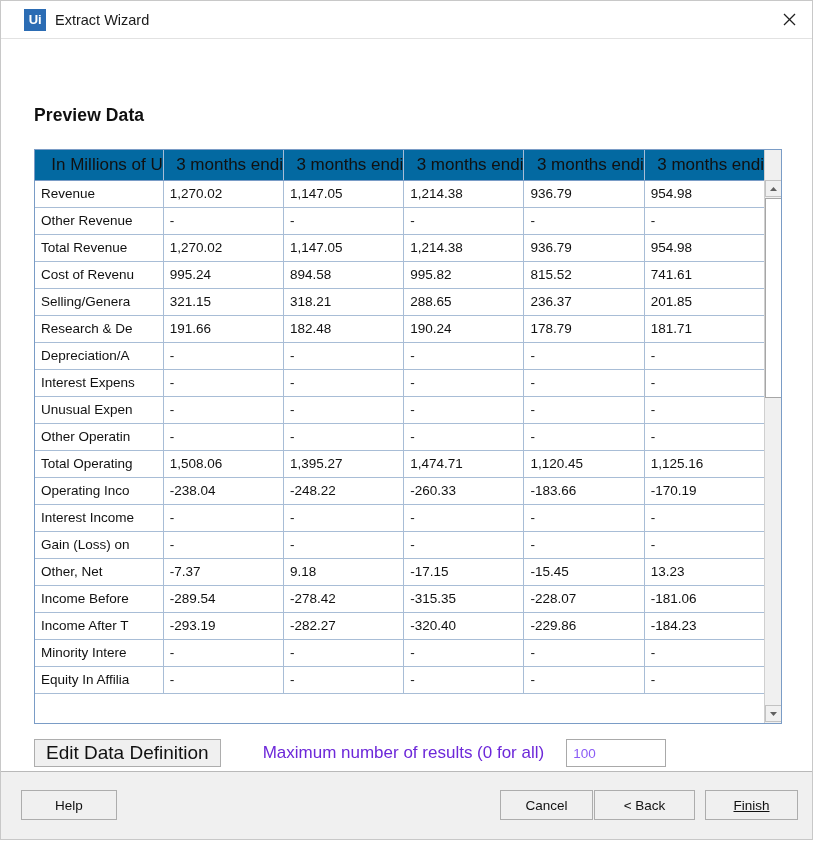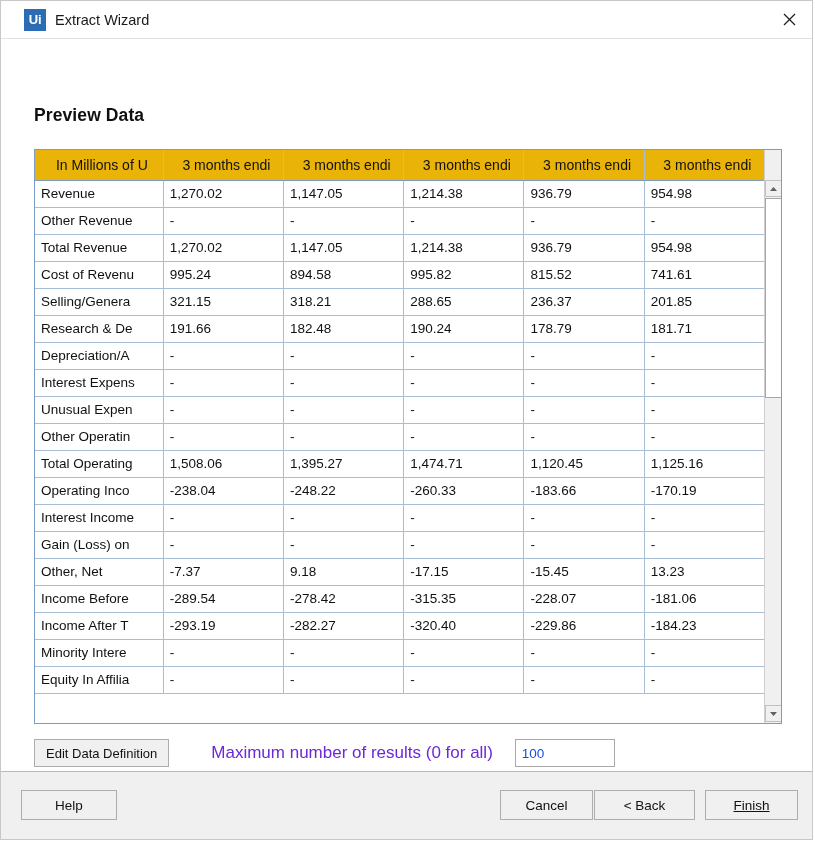--- a/index.html
+++ b/index.html
@@ -110,26 +110,26 @@
     border-collapse: collapse;
     table-layout: fixed;
     width: 730px;
     font-size: 13.5px;
   }
   table.grid col.c0 { width: 128px; }
   table.grid col.cx { width: 120px; }
 
   table.grid th {
     height: 30px;
-    background: #eab308;
+    background: #0369a1;
     border-right: 1px solid #a8bdd6;
     border-bottom: 1px solid #7a9cc6;
-    text-align: center;
+    text-align: right;
     font-weight: normal;
-    font-size: 14px;
+    font-size: 17px;
     padding: 0 0 0 6px;
     color: #111111;
     white-space: nowrap;
     overflow: hidden;
     box-sizing: border-box;
   }
   table.grid td {
     height: 27px;
     border-right: 1px solid #a8bdd6;
     border-bottom: 1px solid #a8bdd6;
@@ -184,41 +184,41 @@
     left: 33px;
     top: 700px;
     display: flex;
     align-items: center;
   }
   .btn-edit-def {
     height: 28px;
     padding: 0 11px;
     background: #f0f0f0;
     border: 1px solid #adadad;
-    font-size: 13px;
+    font-size: 19px;
     font-family: "Liberation Sans", sans-serif;
     color: #111111;
     cursor: pointer;
     box-sizing: border-box;
   }
   .max-label {
     margin-left: 42px;
     font-size: 17px;
     color: #6d28d9;
     white-space: nowrap;
   }
   .max-input {
     margin-left: 22px;
     width: 100px;
     height: 28px;
     border: 1px solid #a9a9a9;
     background: #ffffff;
     font-size: 13.5px;
     font-family: "Liberation Sans", sans-serif;
-    color: #1d4ed8;
+    color: #8b5cf6;
     padding: 0 6px;
     box-sizing: border-box;
     outline: none;
   }
 
   
   .footer {
     height: 67px;
     min-height: 67px;
     background: #f0f0f0;

